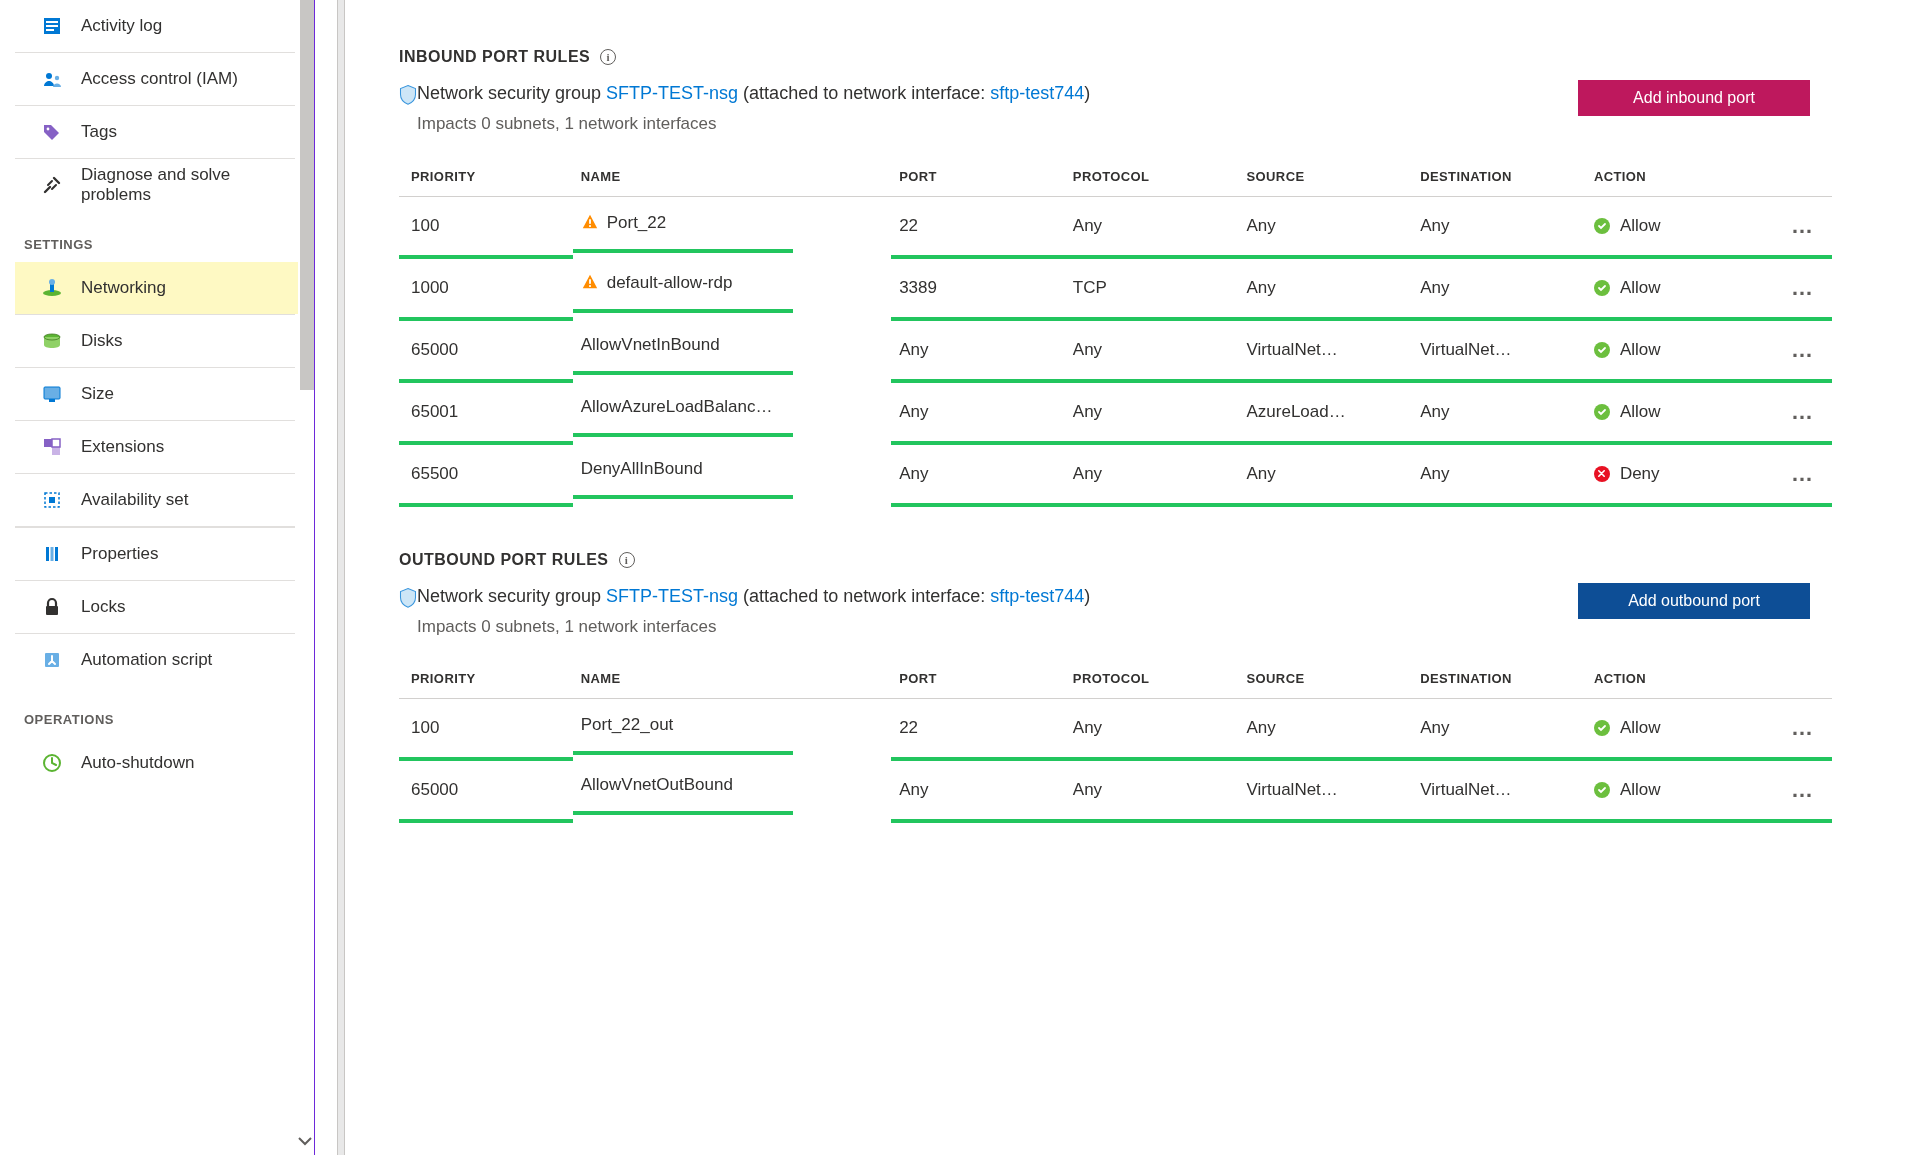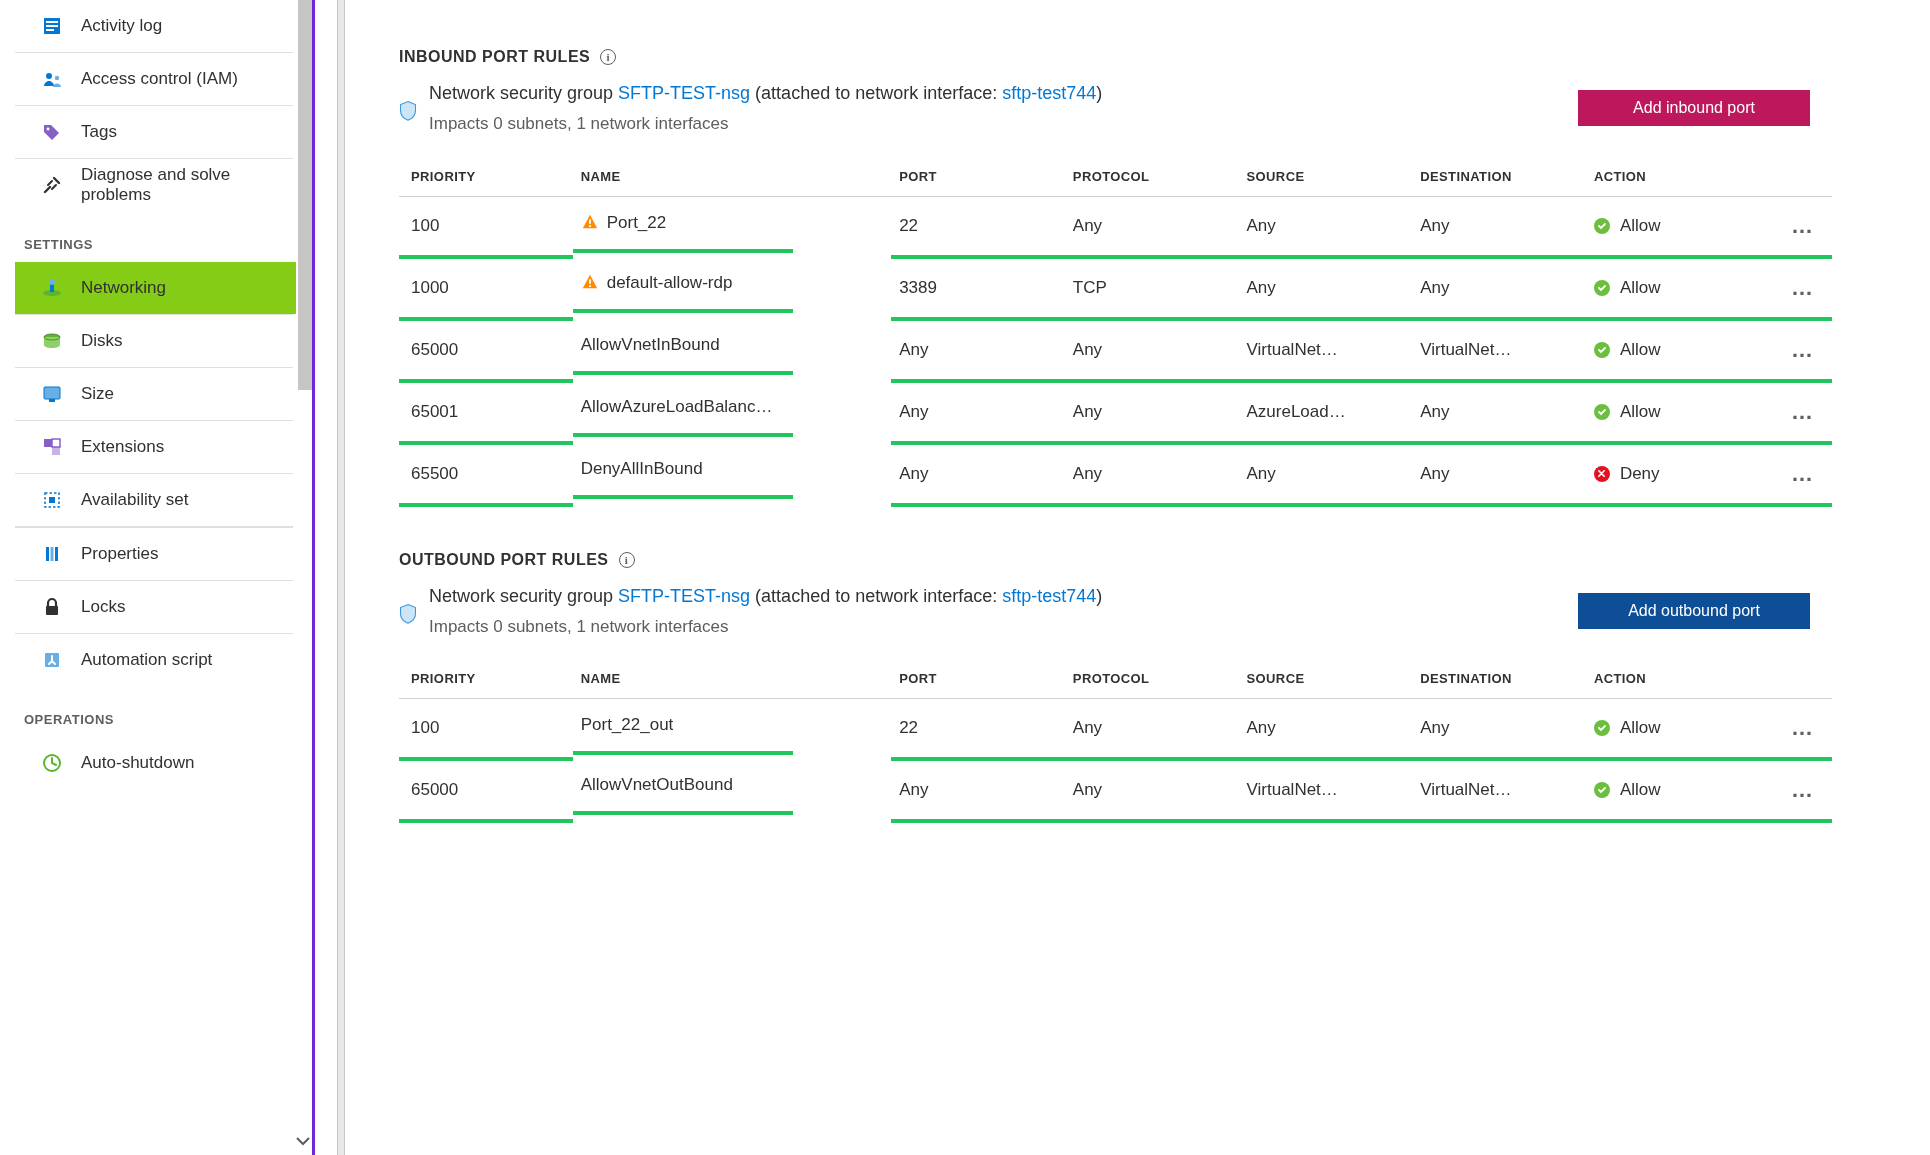--- a/index.html
+++ b/index.html
@@ -16,21 +16,21 @@
     width: 1930px;
     height: 1155px;
   }
   .layout {
     display: flex;
     height: 100%;
   }
   
   .sidebar {
     width: 315px;
-    border-right: 3px solid #6d28d9;
+    border-right: 1px solid #6d28d9;
     position: relative;
     padding: 0 4px 16px 0;
     background: #fff;
     overflow: hidden;
   }
   .sidebar-scroll {
     position: absolute;
     top: 0;
     right: 0;
     width: 14px;
@@ -42,21 +42,21 @@
     display: flex;
     align-items: center;
     height: 52px;
     padding: 0 20px 0 26px;
     cursor: pointer;
     font-size: 17px;
     color: #323130;
     margin: 0 12px 0 15px;
   }
   .nav-item.selected {
-    background: #84cc16;
+    background: #fef9c3;
   }
   .nav-item .icon {
     width: 22px;
     height: 22px;
     margin-right: 18px;
     display: inline-flex;
     align-items: center;
     justify-content: center;
     flex-shrink: 0;
   }
@@ -123,23 +123,22 @@
     border-radius: 50%;
     align-items: center;
     justify-content: center;
     font-size: 11px;
     font-weight: 700;
     color: #605e5c;
     font-family: Georgia, serif;
   }
   .nsg-row {
     display: flex;
-    align-items: center;
+    align-items: flex-start;
     padding-left: 22px;
-    gap: 12px;
   }
   .nsg-text {
     flex: 1;
     font-size: 18px;
     line-height: 1.5;
     color: #323130;
     max-width: 720px;
   }
   .nsg-text a {
     color: #0078d4;

